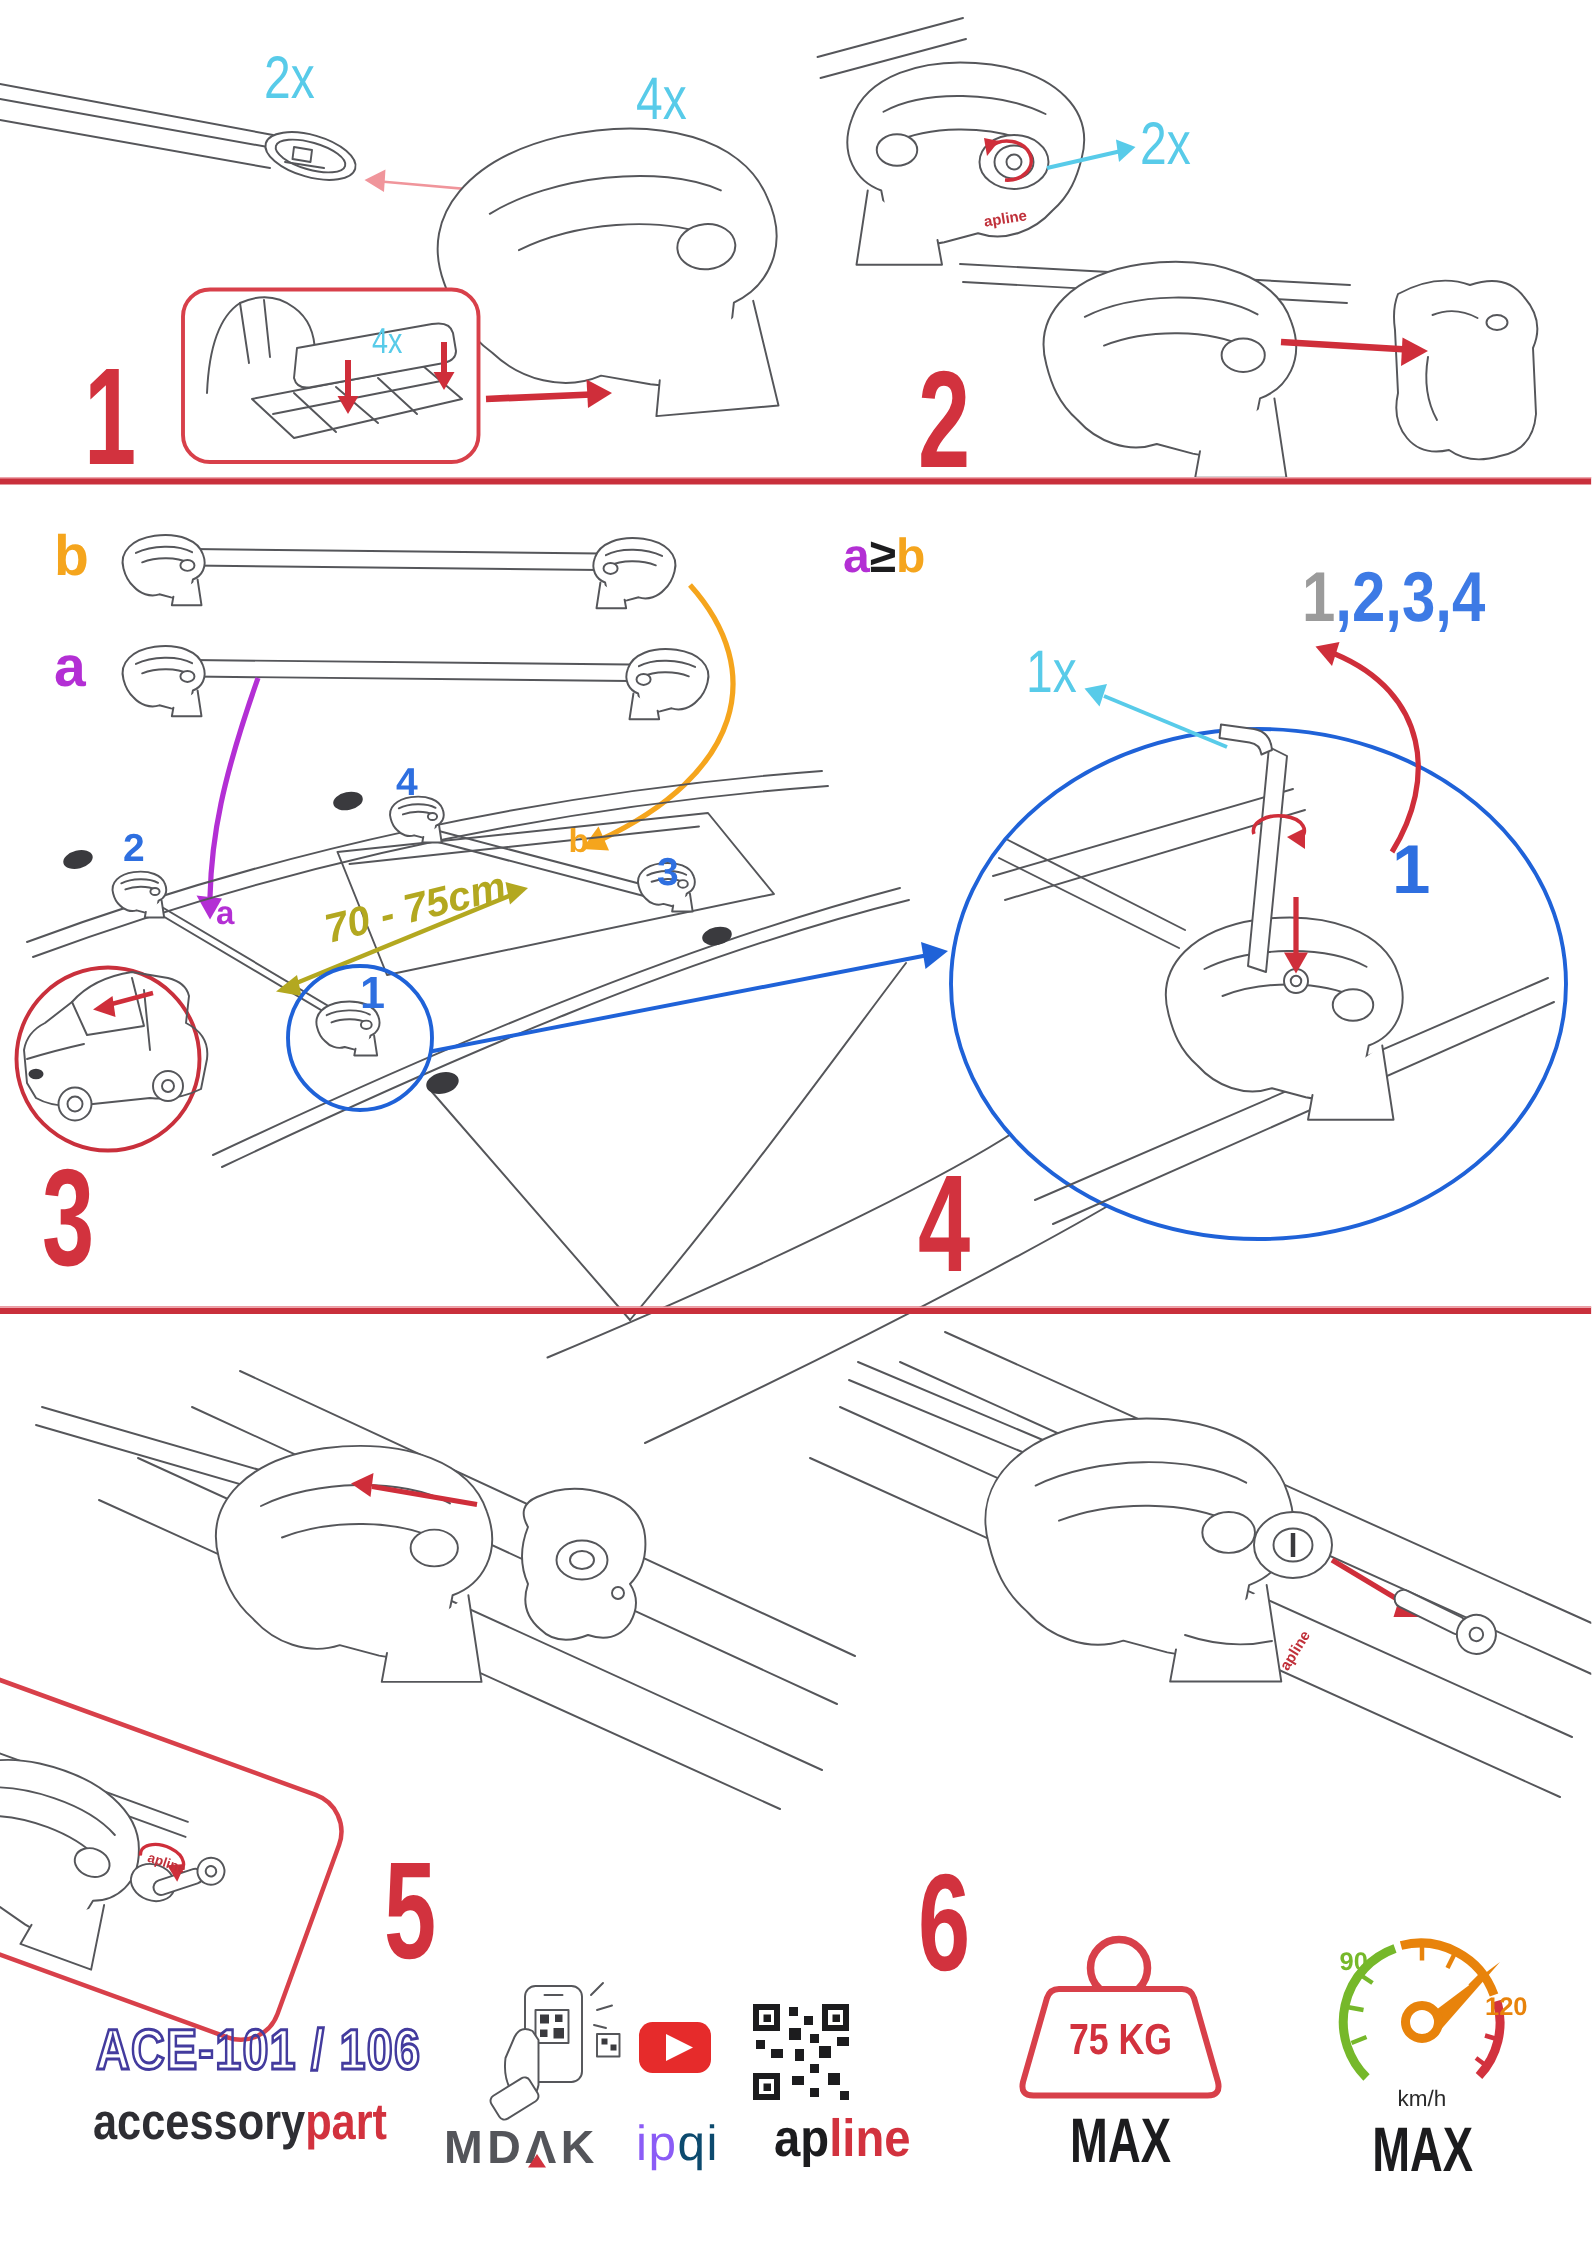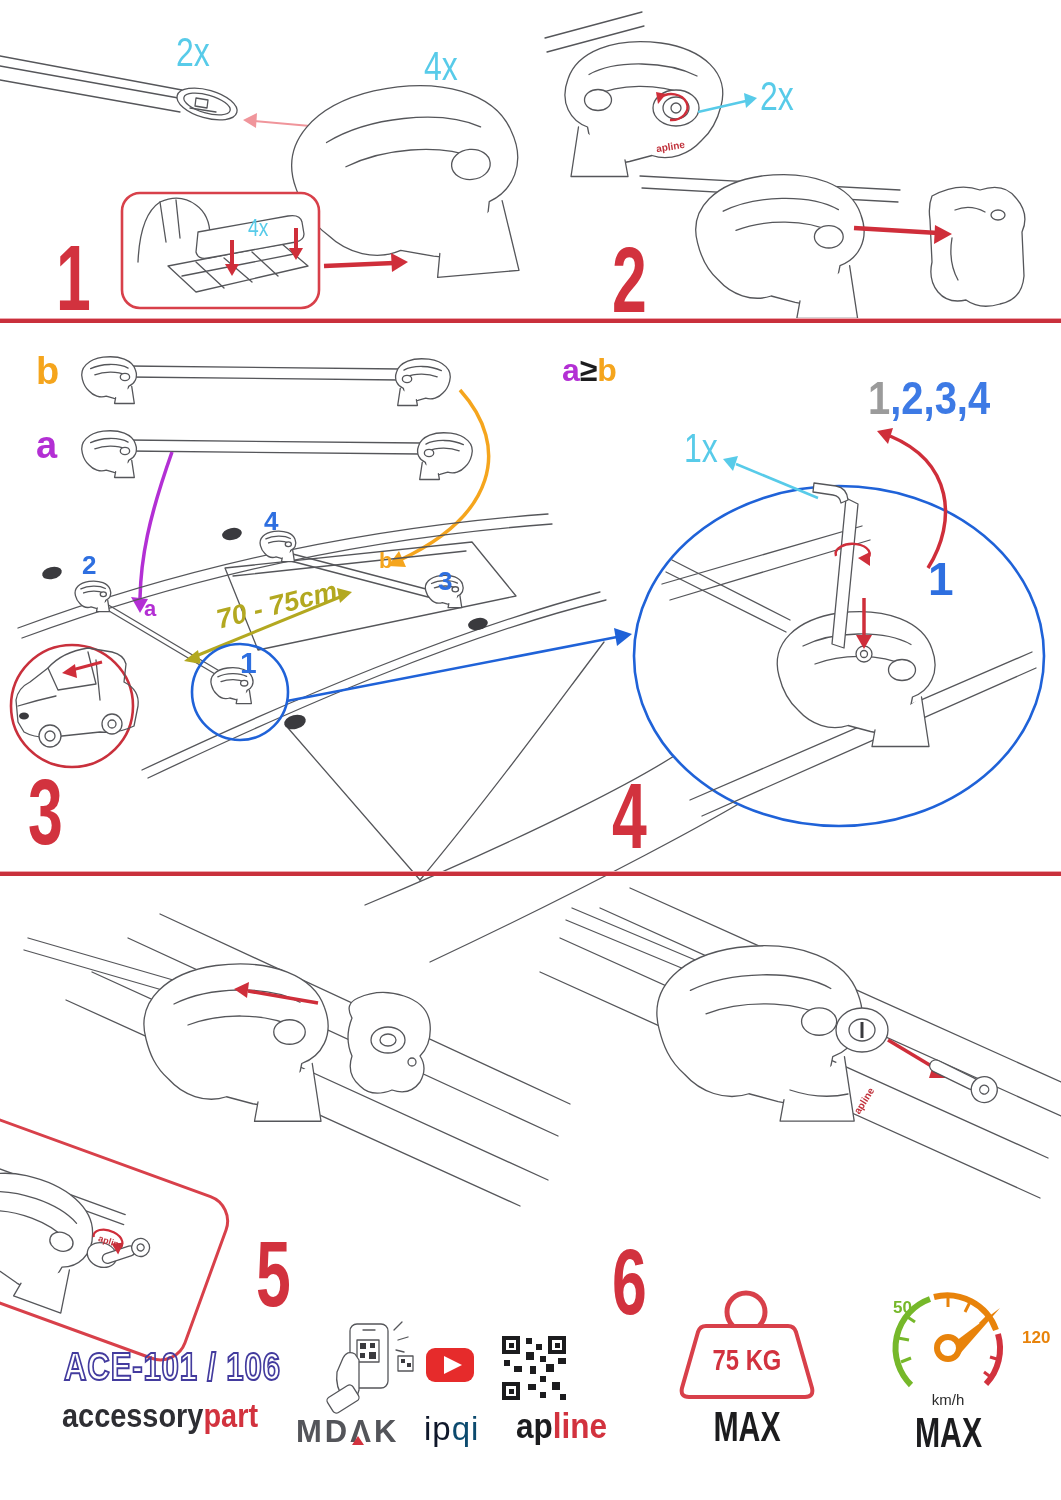--- a/index.html
+++ b/index.html
@@ -339,25 +339,25 @@
   <span class="aplogo" style="left:656px;top:142px;font-size:10px;transform:rotate(-9deg)">apline</span>
   <span class="aplogo" style="left:98px;top:1238px;font-size:9px;transform:rotate(18deg)">apline</span>
   <span class="aplogo" style="left:850px;top:1096px;font-size:10px;transform:rotate(-58deg)">apline</span>
 
   <span class="lbl" style="left:64px;top:1348px;font-size:38px;font-weight:700;letter-spacing:1px;color:#433b9e;-webkit-text-fill-color:transparent;-webkit-text-stroke:2px #433b9e;transform:scaleX(.82);transform-origin:left top">ACE-101 / 106</span>
   <span class="lbl" style="left:62px;top:1398px;font-size:34px;font-weight:600;transform:scaleX(.85);transform-origin:left top"><span style="color:#2e2e33">accessory</span><span style="color:#d2323e">part</span></span>
 
   <span class="lbl" style="left:296px;top:1416px;font-size:31px;font-weight:700;letter-spacing:3px;color:#54555a">MDΛK</span>
   <span class="lbl" style="left:352px;top:1436px;width:0;height:0;border-left:6px solid transparent;border-right:6px solid transparent;border-bottom:9px solid #d2323e"></span>
 
-  <span class="lbl" style="left:424px;top:1412px;font-size:33px;letter-spacing:1px"><span style="color:#0f172a">ip</span><span style="color:#0c4a6e">qi</span></span>
+  <span class="lbl" style="left:424px;top:1412px;font-size:33px;letter-spacing:1px"><span style="color:#8b5cf6">ip</span><span style="color:#0c4a6e">qi</span></span>
 
   <span class="lbl" style="left:516px;top:1408px;font-size:35px;font-weight:700;transform:scaleX(.9);transform-origin:left top"><span style="color:#1c1c1e">ap</span><span style="color:#d2323e">line</span></span>
 
   <span class="lbl" style="left:700px;top:1346px;width:94px;text-align:center;font-size:29px;font-weight:700;color:#d2323e;transform:scaleX(.82);transform-origin:center top">75 KG</span>
   <span class="lbl" style="left:698px;top:1406px;width:98px;text-align:center;font-size:42px;font-weight:700;color:#1c1c1e;transform:scaleX(.72);transform-origin:center top">MAX</span>
 
-  <span class="lbl" style="left:893px;top:1299px;font-size:17px;font-weight:700;color:#76b82a">50</span>
-  <span class="lbl" style="left:1022px;top:1329px;font-size:17px;font-weight:700;color:#e8830b">120</span>
+  <span class="lbl" style="left:893px;top:1299px;font-size:17px;font-weight:700;color:#76b82a">90</span>
+  <span class="lbl" style="left:990px;top:1329px;font-size:17px;font-weight:700;color:#e8830b">120</span>
   <span class="lbl" style="left:906px;top:1392px;width:84px;text-align:center;font-size:15px;color:#2a2a2a">km/h</span>
   <span class="lbl" style="left:902px;top:1412px;width:92px;text-align:center;font-size:42px;font-weight:700;color:#1c1c1e;transform:scaleX(.72);transform-origin:center top">MAX</span>
 
 </div>
 
 </body></html>

